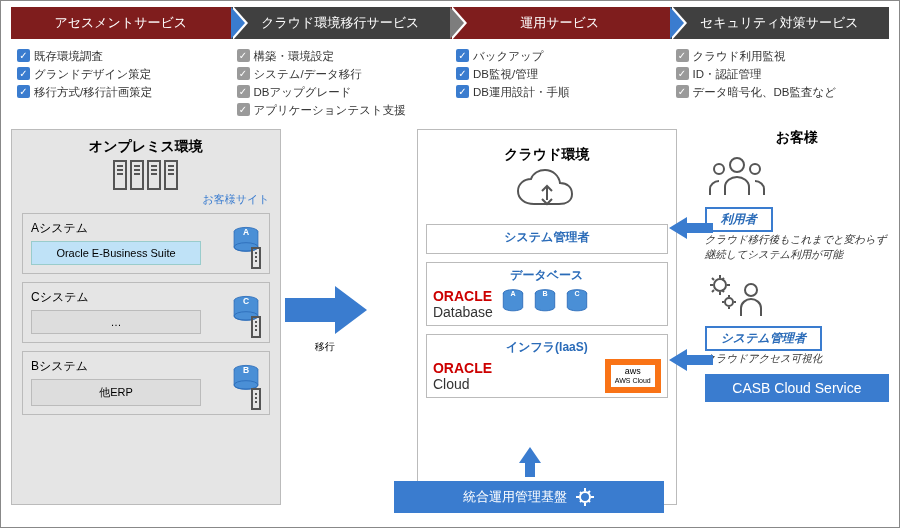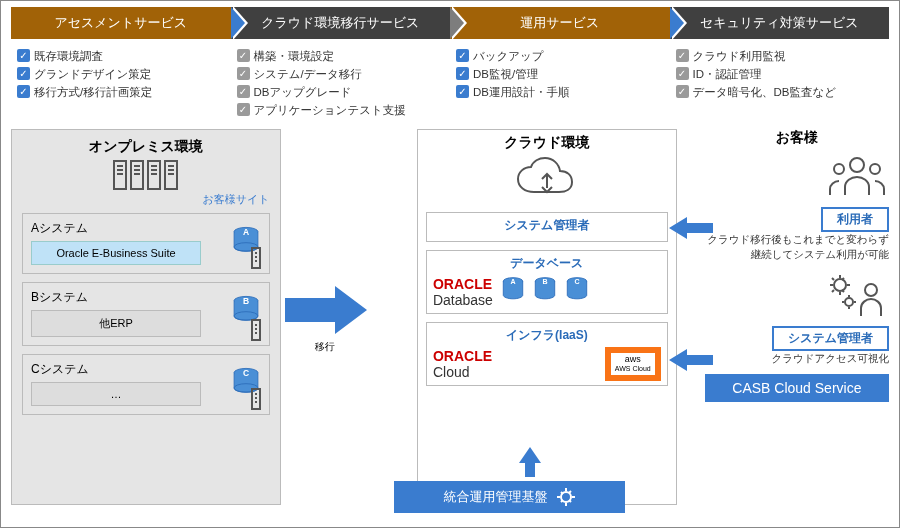--- a/index.html
+++ b/index.html
@@ -1,21 +1,21 @@
 <!DOCTYPE html>
 <html><head>
 <meta charset="utf-8">
 <style>
   * { box-sizing: border-box; margin: 0; padding: 0; }
   body { font-family: Meiryo, "Hiragino Kaku Gothic Pro", sans-serif; background: #fff; width: 900px; height: 528px; border: 1px solid #888; position: relative; }
   
   
   .stepper { display: flex; padding: 6px 10px 0 10px; gap: 0; }
   .step { position: relative; color: #fff; flex: 1; height: 32px; line-height: 32px; font-size: 13px; text-align: center; }
-  .step.blue { background: #a16207; }
+  .step.blue { background: #7f1d1d; }
   .step.gray { background: #404040; }
   .step::after {
     content: ""; position: absolute; right: -14px; top: 0; width: 0; height: 0;
     border-top: 16px solid transparent; border-bottom: 16px solid transparent;
     z-index: 2;
   }
   .step.blue::after { border-left: 14px solid #3a7ccf; }
   .step.gray::after { border-left: 14px solid #7d7d7d; }
   .step::before {
     content: ""; position: absolute; right: -17px; top: -1px; width: 0; height: 0;
@@ -48,49 +48,49 @@
   .sys-inner.gray { background: #ddd; border-color:#bbb; }
   .cyl-badge { position: absolute; right: 6px; top: 10px; width: 34px; height: 34px; }
   .cyl-badge svg { width:100%; height:100%; }
   .sys-box .srv-r { position: absolute; right: 8px; bottom: 4px; }
 
   
   .migrate { width: 92px; display: flex; flex-direction: column; align-items: center; justify-content: center; }
   .migrate-label { font-size: 10px; margin-top: 0; }
 
   
-  .col-cloud { width: 270px; border: 1px solid #bbb; background: #fff; padding: 4px 8px 20px; position: relative; margin-left: 48px; }
+  .col-cloud { width: 270px; border: 1px solid #bbb; background: #fff; padding: 16px 8px 20px; position: relative; margin-left: 48px; }
   .col-cloud .title { text-align: center; font-size: 14px; font-weight: bold; margin-bottom: 4px; }
   .cloud-icon { display: flex; justify-content: center; margin-bottom: 8px; }
   .layer { border: 1px solid #bbb; margin-bottom: 8px; padding: 4px 6px; }
   .layer-title { text-align: center; color: #2a6bb8; font-size: 12px; font-weight: bold; margin-bottom: 3px; }
   .db-row { display: flex; align-items: center; gap: 6px; }
   .oracle { color: #c00; font-weight: bold; font-size: 14px; }
   .oracle-sub { font-size: 14px; color:#333; }
   .mini-cyls { display: flex; gap: 4px; }
   .mini-cyl svg { width: 28px; height: 30px; }
   .infra-row { display:flex; align-items:center; gap: 8px; }
   .aws-badge { border:6px solid #f97316; padding:2px 4px; font-size:9px; text-align:center; line-height:1.1; }
   .aws-badge small { font-size:7px; display:block; }
 
   
   .col-cust { width: 220px; padding-left: 28px; position: relative; }
   .col-cust .title { text-align: center; font-size: 14px; font-weight: bold; margin-bottom: 6px; }
-  .role-box { text-align: right; margin-bottom: 6px; }
+  .role-box { text-align: left; margin-bottom: 6px; font-style: italic; }
   .role-badge { display:inline-block; border: 2px solid #3a7ccf; color:#2a6bb8; font-size:12px; padding: 2px 14px; margin-top:4px; font-weight:bold; }
   .role-desc { font-size: 10.5px; color:#333; line-height: 15px; }
 
   .casb { background: #3a7ccf; color:#fff; text-align:center; font-size:14px; padding:6px 0; margin-top: 8px; }
 
   
   .arrow-left { position: absolute; }
   .arrow-left svg { display:block; }
 
   
-  .ops-bar { position: absolute; left: 393px; width: 231px; background: #3a7ccf; color:#fff; font-size:13px; padding: 6px 8px; display:flex; align-items:center; justify-content:center; gap:8px; }
+  .ops-bar { position: absolute; left: 393px; width: 270px; background: #3a7ccf; color:#fff; font-size:13px; padding: 6px 8px; display:flex; align-items:center; justify-content:center; gap:8px; }
 
 </style>
 </head>
 <body>
 
 <div class="stepper">
   <div class="step blue"><span>アセスメントサービス</span></div>
   <div class="step gray"><span>クラウド環境移行サービス</span></div>
   <div class="step blue"><span>運用サービス</span></div>
   <div class="step gray"><span>セキュリティ対策サービス</span></div>
@@ -181,44 +181,44 @@
             <ellipse cx="20" cy="27" rx="14" ry="5" fill="none" stroke="#2a6bb8"></ellipse>
             <text x="20" y="13" text-anchor="middle" font-size="10" fill="#fff" font-weight="bold">A</text>
           </svg>
       </div>
       <div class="srv-r">
           <div class="srv" style="width:10px;height:22px"></div>
         </div>
     </div>
 
     <div class="sys-box">
+      <div class="sys-title">Cシステム</div>
+      <div class="sys-inner gray">…</div>
+      <div class="cyl-badge">
+        <svg viewBox="0 0 40 40">
+            <ellipse cx="20" cy="9" rx="14" ry="5" fill="#4a8fd6" stroke="#2a6bb8"></ellipse>
+            <path d="M6 9v18c0 3 6 5 14 5s14-2 14-5V9" fill="#4a8fd6" stroke="#2a6bb8"></path>
+            <ellipse cx="20" cy="27" rx="14" ry="5" fill="none" stroke="#2a6bb8"></ellipse>
+            <text x="20" y="13" text-anchor="middle" font-size="10" fill="#fff" font-weight="bold">C</text>
+          </svg>
+      </div>
+      <div class="srv-r">
+          <div class="srv" style="width:10px;height:22px"></div>
+        </div>
+    </div>
+
+    <div class="sys-box">
       <div class="sys-title">Bシステム</div>
       <div class="sys-inner gray">他ERP</div>
       <div class="cyl-badge">
         <svg viewBox="0 0 40 40">
             <ellipse cx="20" cy="9" rx="14" ry="5" fill="#4a8fd6" stroke="#2a6bb8"></ellipse>
             <path d="M6 9v18c0 3 6 5 14 5s14-2 14-5V9" fill="#4a8fd6" stroke="#2a6bb8"></path>
             <ellipse cx="20" cy="27" rx="14" ry="5" fill="none" stroke="#2a6bb8"></ellipse>
             <text x="20" y="13" text-anchor="middle" font-size="10" fill="#fff" font-weight="bold">B</text>
-          </svg>
-      </div>
-      <div class="srv-r">
-          <div class="srv" style="width:10px;height:22px"></div>
-        </div>
-    </div>
-
-    <div class="sys-box">
-      <div class="sys-title">Cシステム</div>
-      <div class="sys-inner gray">…</div>
-      <div class="cyl-badge">
-        <svg viewBox="0 0 40 40">
-            <ellipse cx="20" cy="9" rx="14" ry="5" fill="#4a8fd6" stroke="#2a6bb8"></ellipse>
-            <path d="M6 9v18c0 3 6 5 14 5s14-2 14-5V9" fill="#4a8fd6" stroke="#2a6bb8"></path>
-            <ellipse cx="20" cy="27" rx="14" ry="5" fill="none" stroke="#2a6bb8"></ellipse>
-            <text x="20" y="13" text-anchor="middle" font-size="10" fill="#fff" font-weight="bold">C</text>
           </svg>
       </div>
       <div class="srv-r">
           <div class="srv" style="width:10px;height:22px"></div>
         </div>
     </div>
   </div>
 
   <div class="migrate">
     <svg width="88" height="60">

